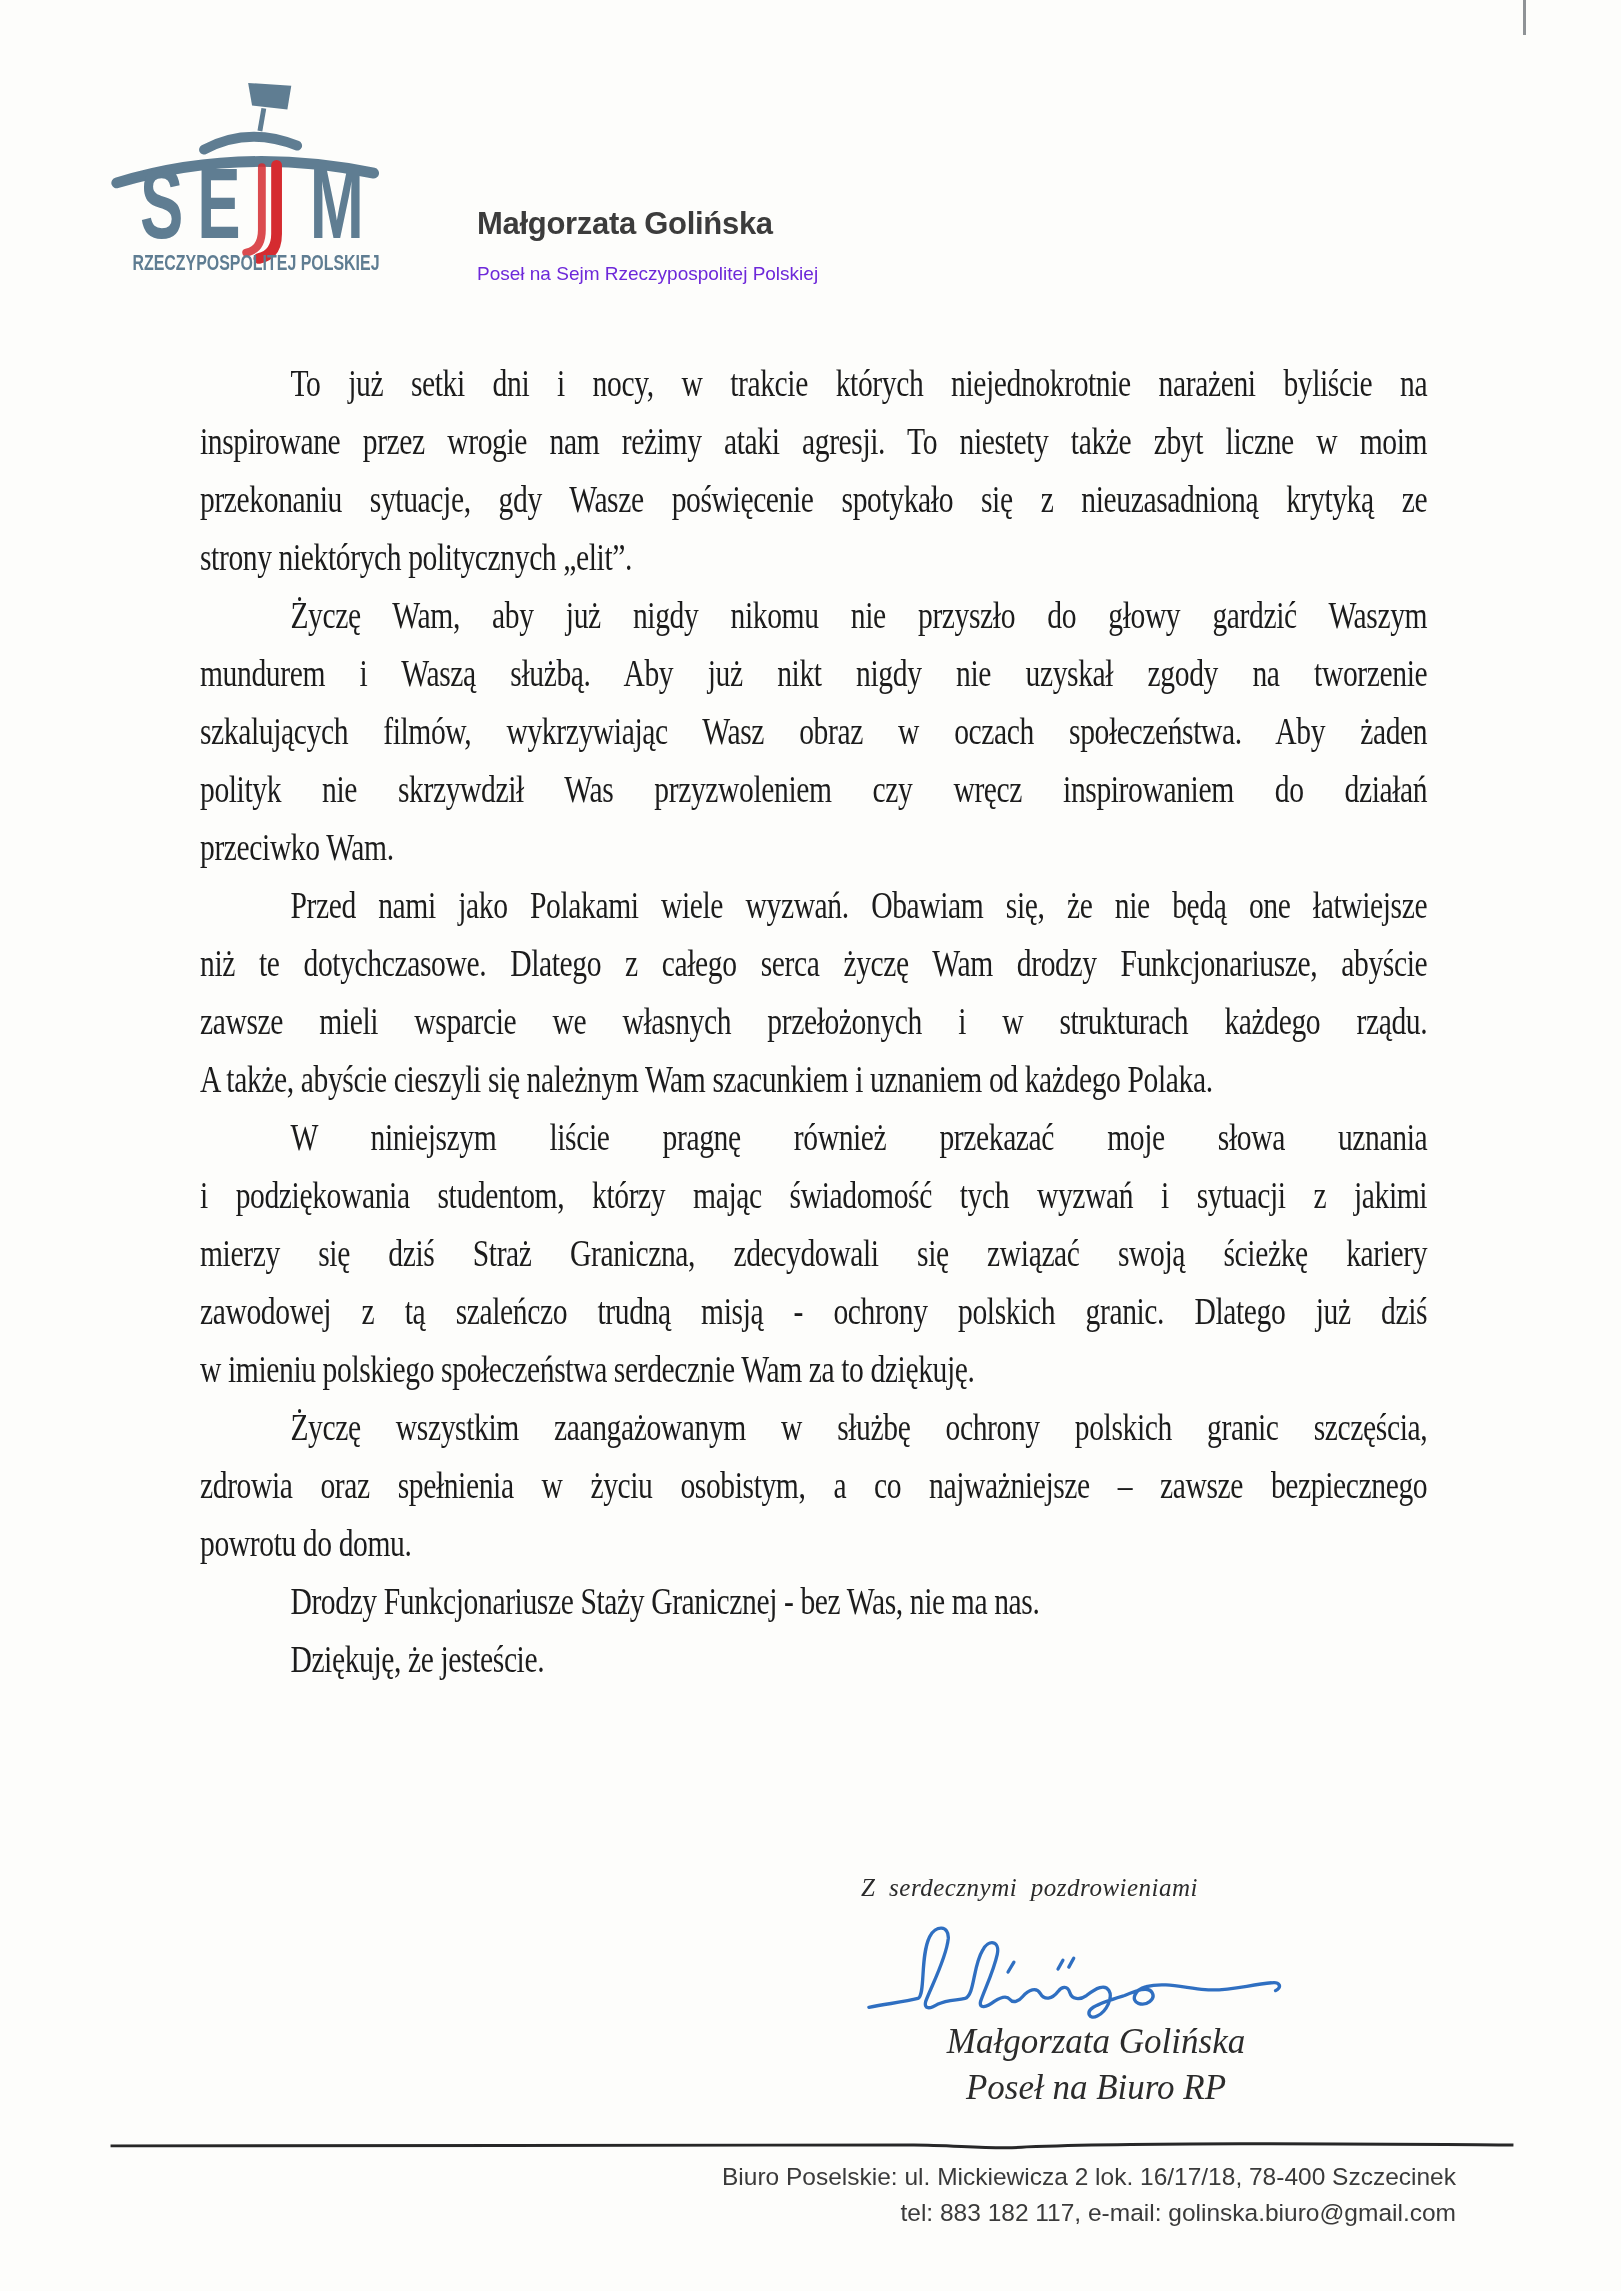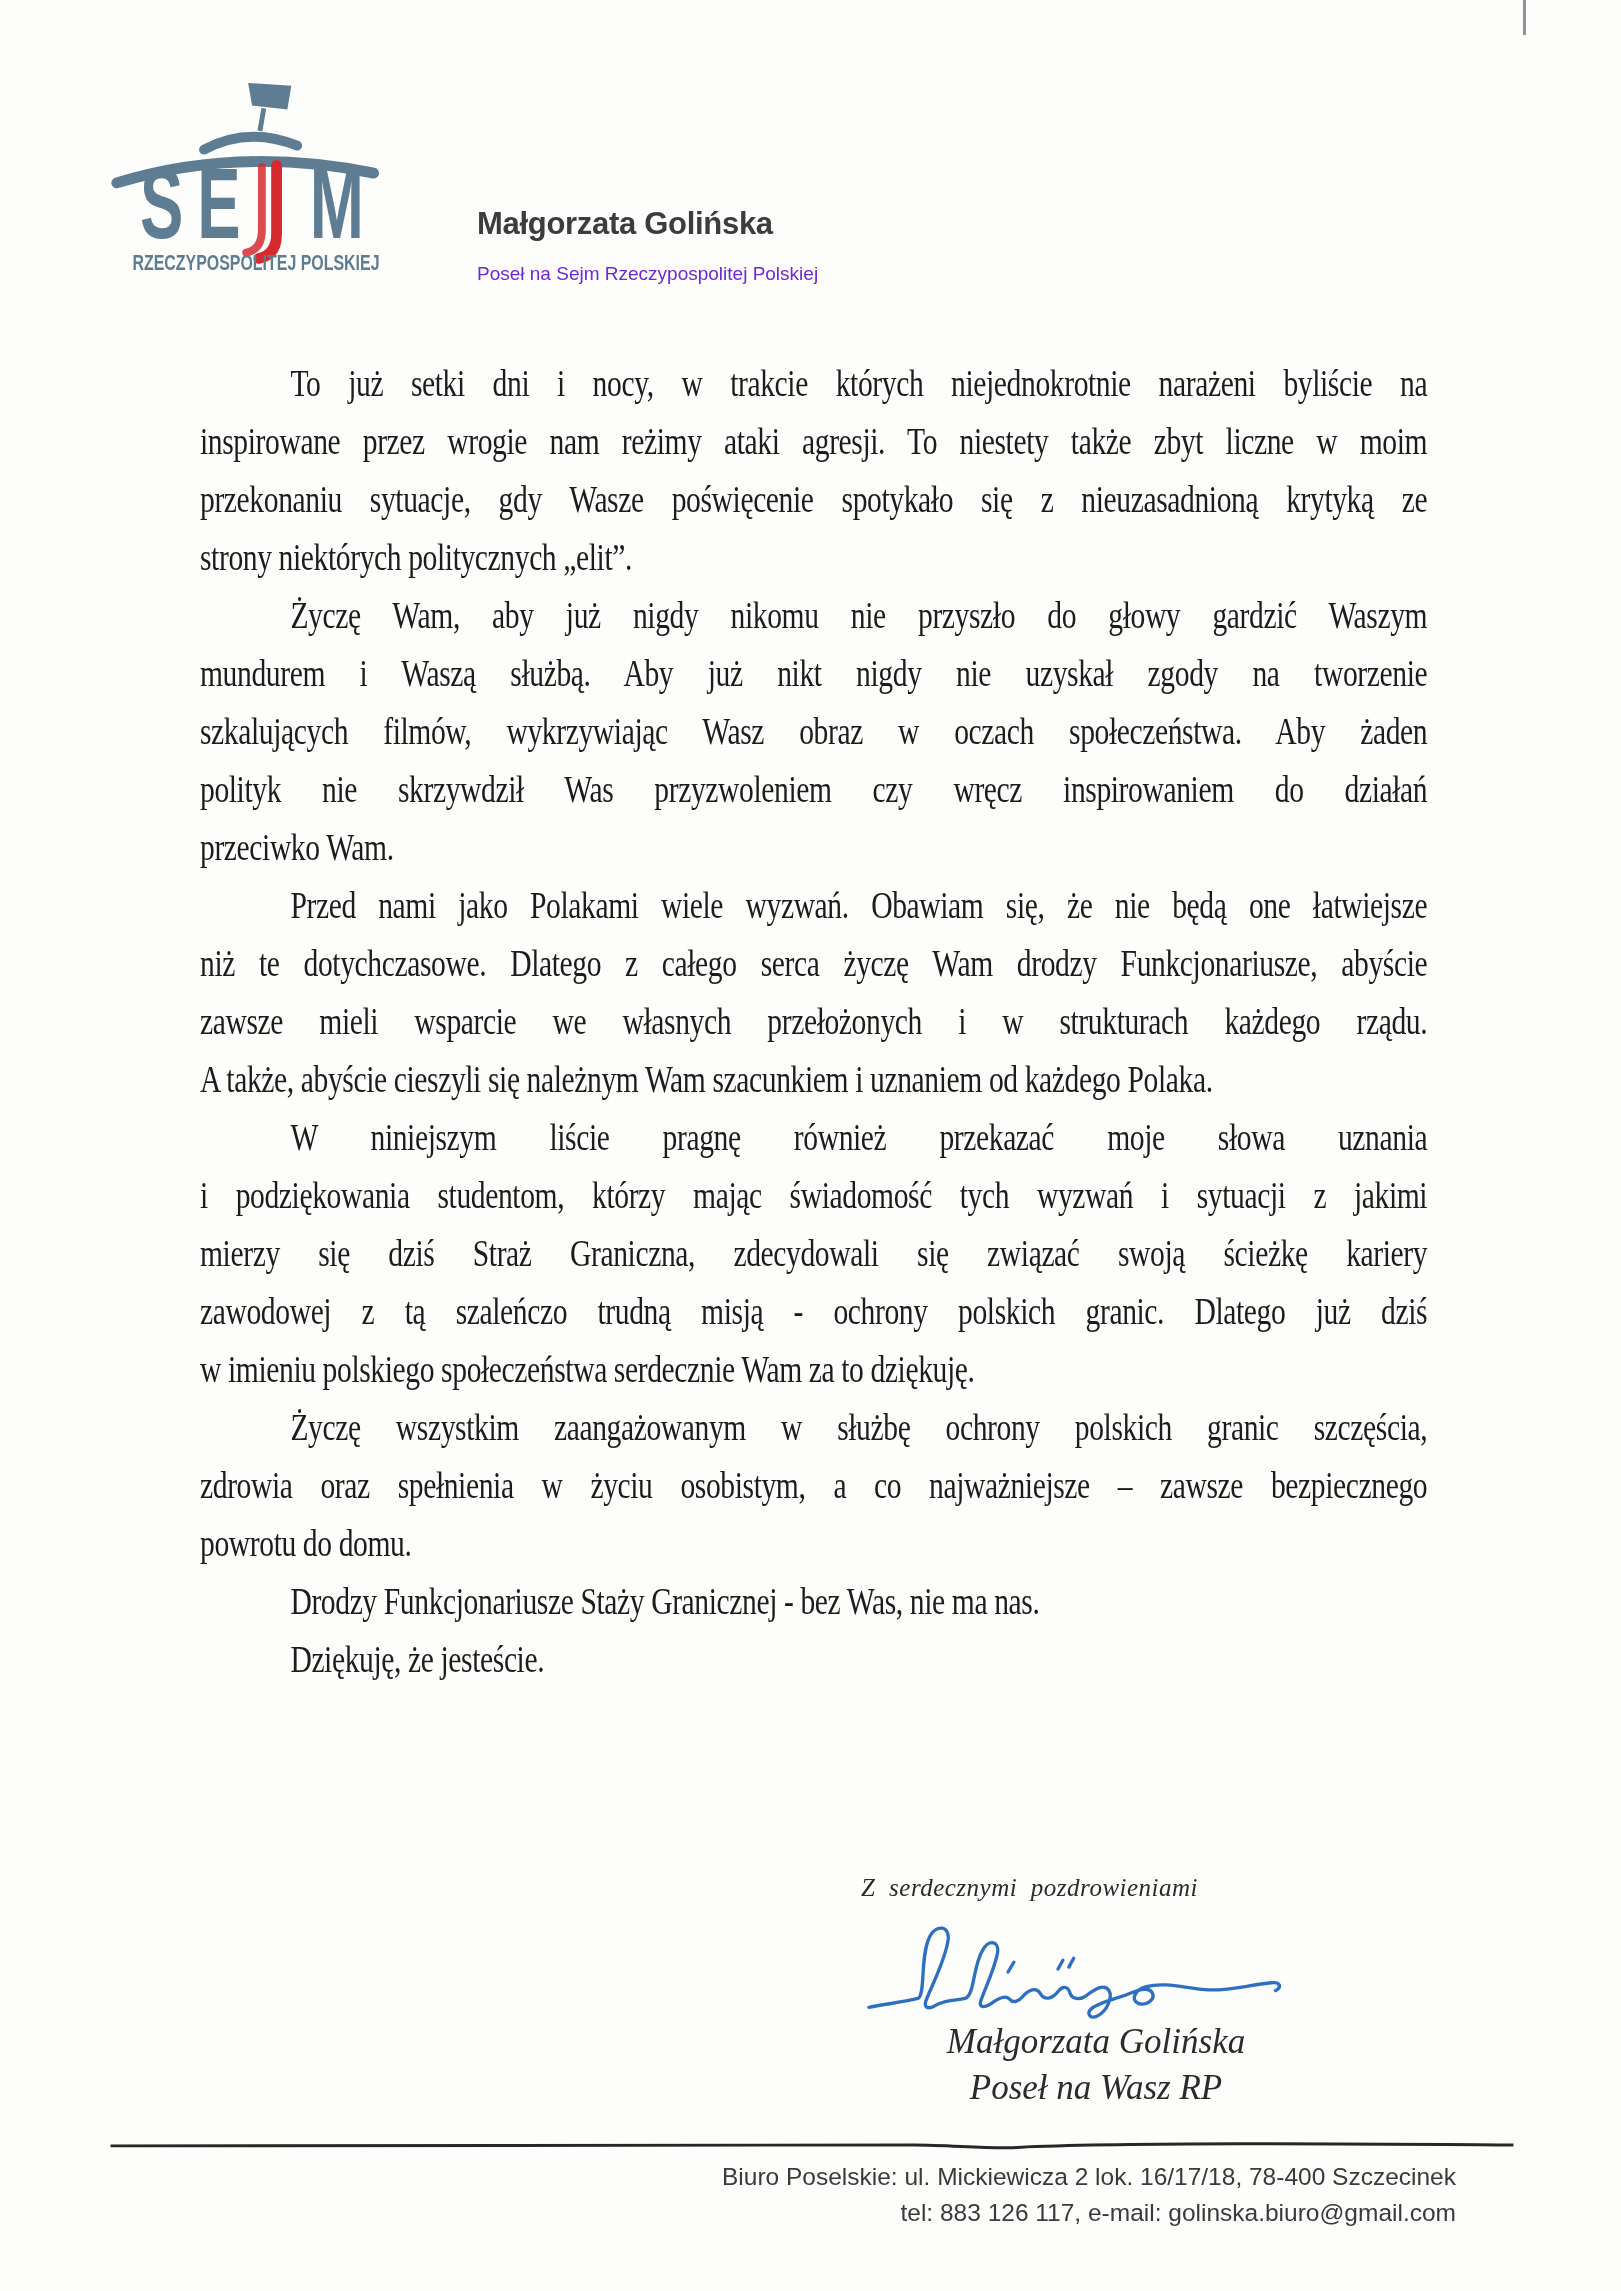--- a/index.html
+++ b/index.html
@@ -133,29 +133,29 @@
                    C307,66 327,72 349,74 C373,76 393,69 417,67 C425,66 428,71 421,75"></path>
           <path d="M148,56 l6,-10"></path>
           <path d="M199,53 l5,-9"></path>
           <path d="M210,51 l5,-9"></path>
         </g>
       </svg>
     </div>
 
     <div class="signer">
       <div>Małgorzata Golińska</div>
-      <div>Poseł na Wasz RP</div>
+      <div>Poseł na Biuro RP</div>
     </div>
   </div>
 
   <div class="footer-rule">
     <svg width="1404" height="9.8" viewBox="0 0 1432 10">
       <path d="M0,5 C250,3 520,4 820,4 C860,4 905,9 935,6 C1060,1 1280,3 1432,4" stroke="#272727" stroke-width="3" fill="none"></path>
     </svg>
   </div>
   <div class="footer-text">
     <div>Biuro Poselskie: ul. Mickiewicza 2 lok. 16/17/18, 78-400 Szczecinek</div>
-    <div>tel: 883 126 117, e-mail: golinska.biuro@gmail.com</div>
+    <div>tel: 883 182 117, e-mail: golinska.biuro@gmail.com</div>
   </div>
 
   <div class="artifact-line"></div>
 </div>
 
 
 </body></html>

